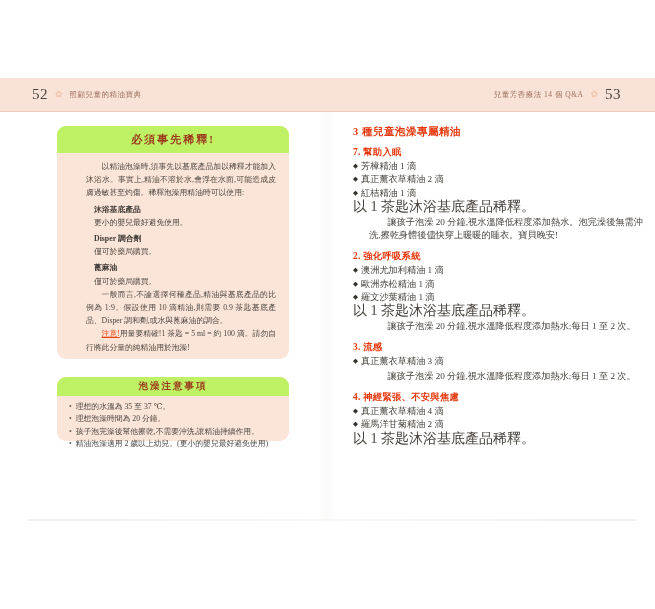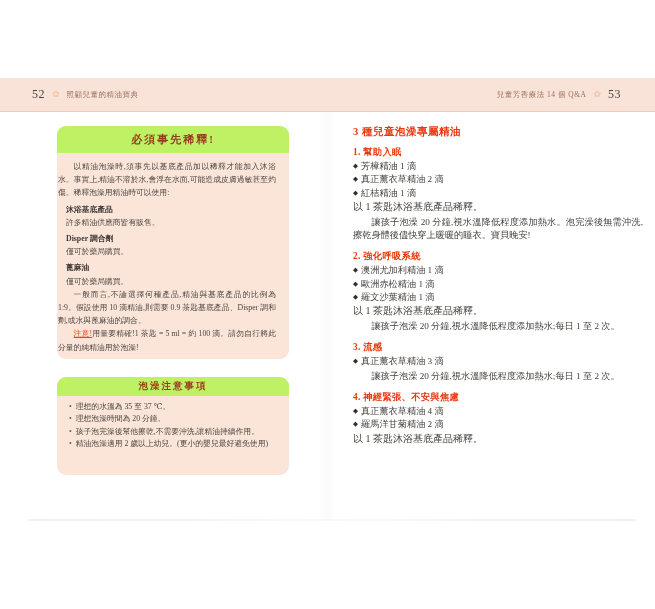--- a/index.html
+++ b/index.html
@@ -9,59 +9,59 @@
     color:#46423d;
   }
   
   .header-band{
     position:absolute;left:0;top:78px;width:655px;height:34px;box-sizing:border-box;
     background:#f9e2d7;border-bottom:1px solid #eccdbd;
     display:flex;align-items:center;justify-content:space-between;
     padding:0 34px 0 32px;
   }
   .hgroup{display:flex;align-items:center;gap:7px;}
-  .pagenum{font-size:12px;color:#4a4540;letter-spacing:.5px;}
+  .pagenum{font-size:15px;color:#4a4540;letter-spacing:.5px;}
   .running{font-size:7.5px;color:#9b6f5d;letter-spacing:.5px;}
   .flower{font-size:9px;color:#f5c5ab;line-height:1;}
   
   .gutter{
     position:absolute;left:318px;top:112px;width:18px;height:408px;
     background:linear-gradient(90deg,rgba(0,0,0,0) 0%,rgba(190,170,160,.06) 50%,rgba(0,0,0,0) 100%);
   }
   .page-edge{
     position:absolute;left:28px;top:519px;width:608px;height:2px;
     background:linear-gradient(90deg,rgba(180,170,160,.18),rgba(180,170,160,.08),rgba(180,170,160,.18));
     border-radius:2px;
   }
   
   .box{position:absolute;left:57px;width:232px;background:#fbe4d8;border-radius:9px;}
   .box1{top:126px;height:233px;}
-  .box2{top:377px;height:98px;}
+  .box2{top:377px;height:64px;}
   .box-bar{background:#bef264;border-radius:9px 9px 0 0;text-align:center;color:#9c3a1e;font-weight:bold;}
   .box1 .box-bar{height:27px;line-height:27px;font-size:11px;letter-spacing:2px;}
   .box2 .box-bar{height:19px;line-height:19px;font-size:9.5px;letter-spacing:2px;}
-  .box-content{padding:7px 13px 0 1px;font-size:7.8px;line-height:13.2px;color:#4c4741;text-align:justify;}
+  .box-content{padding:7px 13px 0 29px;font-size:7.8px;line-height:13.2px;color:#4c4741;text-align:justify;}
   .box-content p{margin:0;text-indent:2em;}
   .product{margin-left:8px;}
   .product-name{font-weight:bold;margin-top:3px;color:#3e3a35;}
   .ratio-para{margin-top:4px;}
   .warning-para{margin-top:4px;}
   .red{color:#e8440f;text-decoration:underline;}
   .notice-content{padding:5px 12px 0 12px;font-size:7.8px;line-height:12.4px;color:#4c4741;}
   .notice-line{display:flex;}
   .dot-icon{margin-right:4px;color:#6b6258;}
   
   .right-col{position:absolute;left:353px;top:125px;width:290px;}
   .r-title{color:#e8380d;font-weight:bold;font-size:10.5px;line-height:14px;margin:0;letter-spacing:.5px;}
   .section{margin-top:6px;}
   .s-head{color:#e8380d;font-weight:bold;font-size:9.3px;line-height:15px;letter-spacing:.3px;}
   .oil{font-size:9.2px;line-height:13.4px;display:flex;align-items:center;color:#45413c;}
   .diamond-icon{font-size:6.5px;margin-right:3px;color:#33302c;position:relative;top:-1px;}
-  .dilute{font-size:10px;line-height:13.4px;color:#45413c;}
-  .note{font-size:9.2px;line-height:13.8px;text-indent:2em;margin:2px 0 0 0;text-align:justify;color:#45413c;}
+  .dilute{font-size:14px;line-height:13.4px;color:#45413c;}
+  .note{font-size:9.2px;line-height:13.8px;text-indent:2em;margin:2px 0 0 16px;text-align:justify;color:#45413c;}
 </style>
 </head>
 <body>
 
 <div class="header-band">
   <div class="hgroup">
     <span class="pagenum">52</span>
     <span class="flower">✿</span>
     <span class="running">照顧兒童的精油寶典</span>
   </div>
@@ -74,21 +74,21 @@
 
 <div class="gutter"></div>
 <div class="page-edge"></div>
 
 <div class="box box1">
   <div class="box-bar">必須事先稀釋!</div>
   <div class="box-content">
     <p>以精油泡澡時,須事先以基底產品加以稀釋才能加入沐浴水。事實上,精油不溶於水,會浮在水面,可能造成皮膚過敏甚至灼傷。稀釋泡澡用精油時可以使用:</p>
     <div class="product">
       <div class="product-name">沐浴基底產品</div>
-      <div class="product-desc">許多精油供應商皆有販售。</div>
+      <div class="product-desc">更小的嬰兒最好避免使用。</div>
     </div>
     <div class="product">
       <div class="product-name">Disper 調合劑</div>
       <div class="product-desc">僅可於藥局購買。</div>
     </div>
     <div class="product">
       <div class="product-name">蓖麻油</div>
       <div class="product-desc">僅可於藥局購買。</div>
     </div>
     <p class="ratio-para">一般而言,不論選擇何種產品,精油與基底產品的比例為 1:9。假設使用 10 滴精油,則需要 0.9 茶匙基底產品、Disper 調和劑,或水與蓖麻油的調合。</p>
@@ -115,21 +115,21 @@
         <span class="dot-icon">•</span>
         <span>精油泡澡適用 2 歲以上幼兒。(更小的嬰兒最好避免使用)</span>
       </div>
   </div>
 </div>
 
 <div class="right-col">
   <p class="r-title">3 種兒童泡澡專屬精油</p>
 
   <div class="section">
-    <div class="s-head">1. 幫助入眠</div>
+    <div class="s-head">7. 幫助入眠</div>
     <div class="oil">
         <span class="diamond-icon">◆</span>
         <span>芳樟精油 1 滴</span>
       </div>
     <div class="oil">
         <span class="diamond-icon">◆</span>
         <span>真正薰衣草精油 2 滴</span>
       </div>
     <div class="oil">
         <span class="diamond-icon">◆</span>

